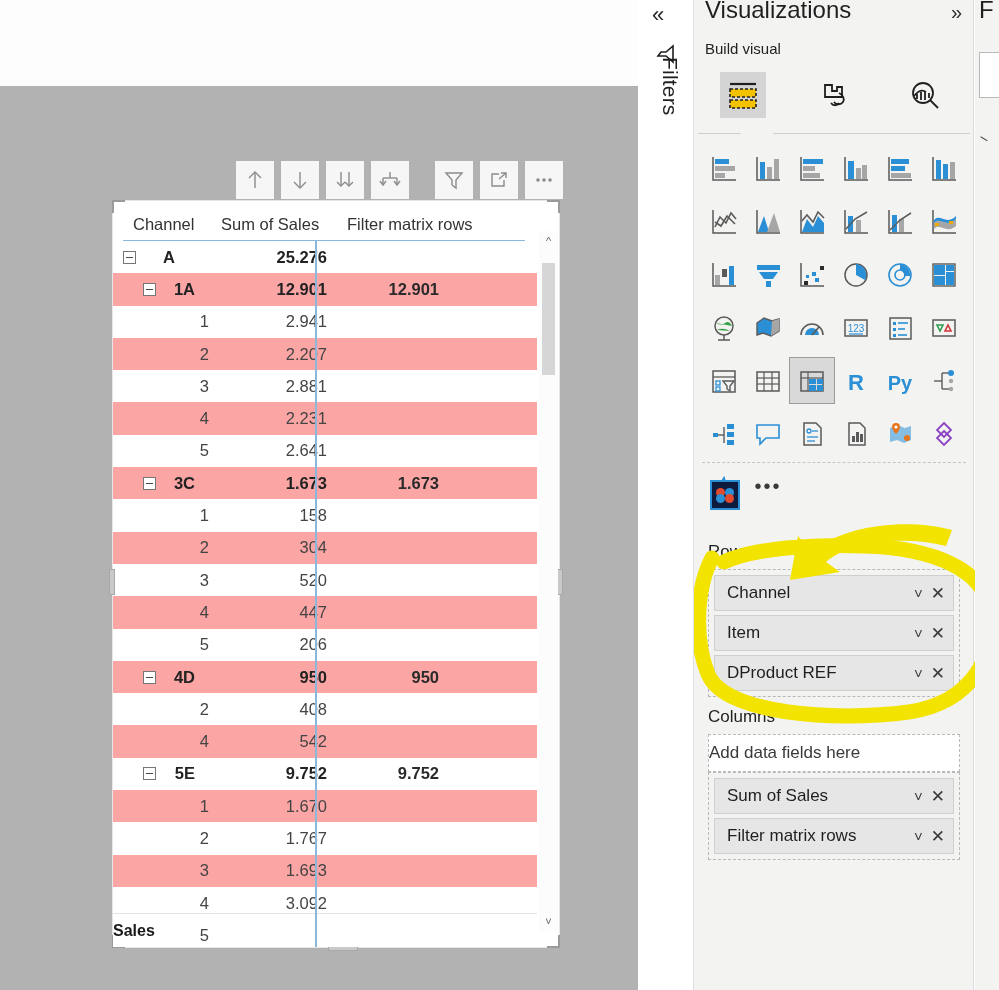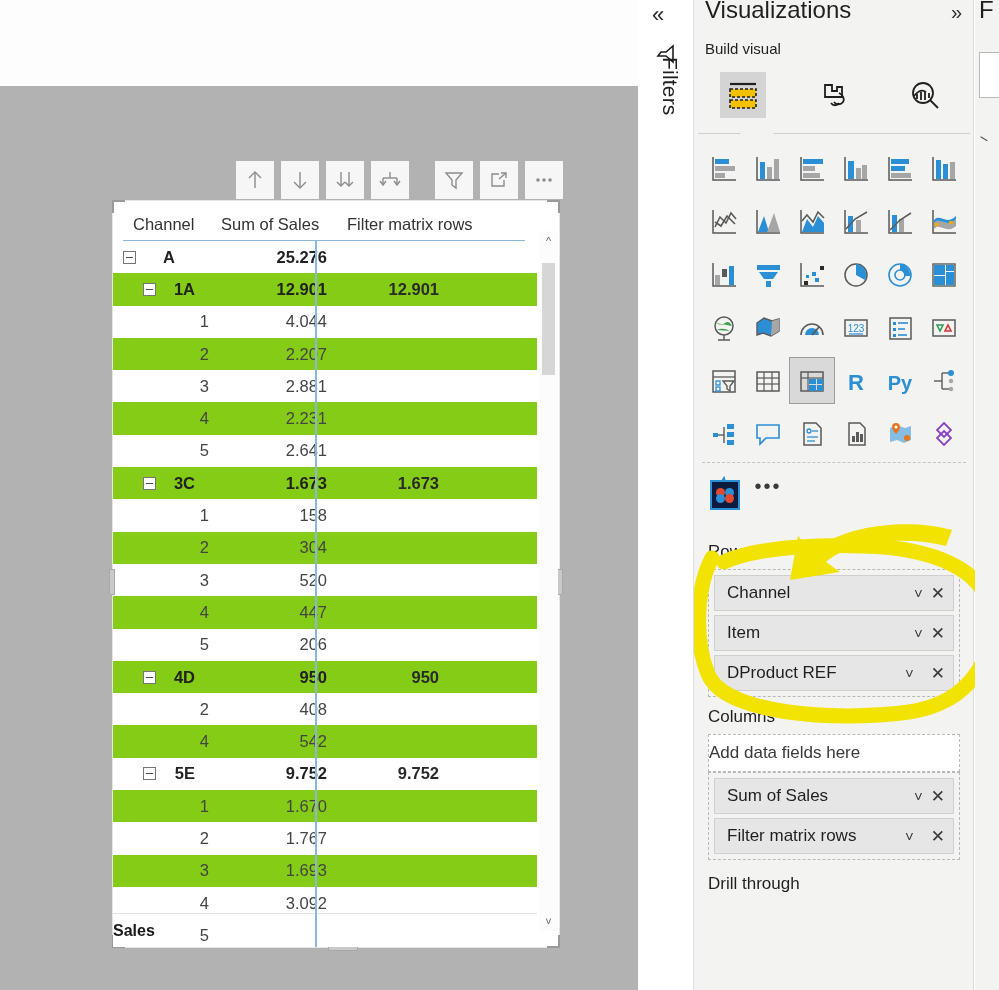--- a/index.html
+++ b/index.html
@@ -53,21 +53,21 @@
     height:40px; padding:0 0 6px 0;
     border-bottom:1px solid #8ab8dd;
     margin:0 12px 0 10px;
   }
   .mx-head .h-ch   { width:98px; font-size:16.5px; color:#333; padding-left:10px; }
   .mx-head .h-sum  { width:118px; font-size:16.5px; color:#333; text-align:left; }
   .mx-head .h-flt  { flex:1; font-size:16.5px; color:#333; padding-left:8px; }
 
   .mx-body { position:relative; }
   .row { display:flex; height:32.3px; align-items:center; position:relative; }
-  .row.band { background:#84cc16;justify-content:center; }
+  .row.band { background:#fca5a5;justify-content:center; }
   .row .c-label {
     width:108px; font-size:16.5px; color:#444;
     text-align:right; padding-right:12px;
     display:flex; align-items:center; justify-content:flex-end; gap:8px;
     position:relative; z-index:2;
   }
   .row .c-value {
     width:112px; font-size:16.5px; color:#444; text-align:right; padding-right:6px;
   }
   .row .c-filter {
@@ -182,21 +182,21 @@
   }
   .well-box.empty {
     background:#ffffff; padding:0;
     height:38px; display:flex; align-items:center;
   }
   .well-box.empty .ph { font-size:17px; color:#3a3a3a; }
   .field-pill {
     height:36px; background:#e6e6e6; border:1px solid #cfcfcf;
     display:flex; align-items:center; margin-bottom:4px; padding:0 8px 0 12px;
   }
-  .field-pill:last-child { margin-bottom:0;gap:9px; }
+  .field-pill:last-child { margin-bottom:0; }
   .field-pill .fname { flex:1; font-size:17px; color:#1f1f1f; }
   .field-pill .fchev { font-size:15px; color:#3a3a3a; padding:0 8px; }
   .field-pill .fx { font-size:17px; color:#3a3a3a; }
 
   .drill-label { font-size:17px; color:#1f1f1f; padding:14px 0 0 14px; }
 
   
   .far-pane {
     position:absolute; left:975px; top:0; width:24px; height:990px; background:#f3f3f1;
   }
@@ -309,21 +309,21 @@
               <span class="toggle t1"></span>
               <span>1A</span>
             </div>
             <div class="c-value">12.901</div>
             <div class="c-filter">12.901</div>
           </div>
           <div class="row lvl2">
             <div class="c-label">
               <span>1</span>
             </div>
-            <div class="c-value">4.044</div>
+            <div class="c-value">2.941</div>
             <div class="c-filter"></div>
           </div>
           <div class="row lvl2 band">
             <div class="c-label">
               <span>2</span>
             </div>
             <div class="c-value">2.207</div>
             <div class="c-filter"></div>
           </div>
           <div class="row lvl2">
@@ -896,21 +896,20 @@
             <span class="fname">Sum of Sales</span>
             <span class="fchev">˅</span>
             <span class="fx">✕</span>
           </div>
           <div class="field-pill">
             <span class="fname">Filter matrix rows</span>
             <span class="fchev">˅</span>
             <span class="fx">✕</span>
           </div>
         </div>
-        <div class="drill-label">Drill through</div>
       </div>
   </div>
 
   <svg class="annot" viewBox="0 0 305 220">
     <g fill="none" stroke="#F2E300" stroke-width="15" stroke-linecap="round" stroke-linejoin="round">
       <path d="M18 44 C 2 74, 0 126, 14 160 C 30 200, 140 208, 215 198 C 280 188, 302 140, 296 96 C 290 56, 240 34, 170 32 C 120 30, 60 34, 30 48"></path>
     </g>
     <path d="M118 38 C 150 10, 215 4, 258 16 L 252 32 C 212 22, 158 26, 132 48 L 146 58 L 96 66 L 104 22 Z" fill="#F2E300"></path>
   </svg>
 

